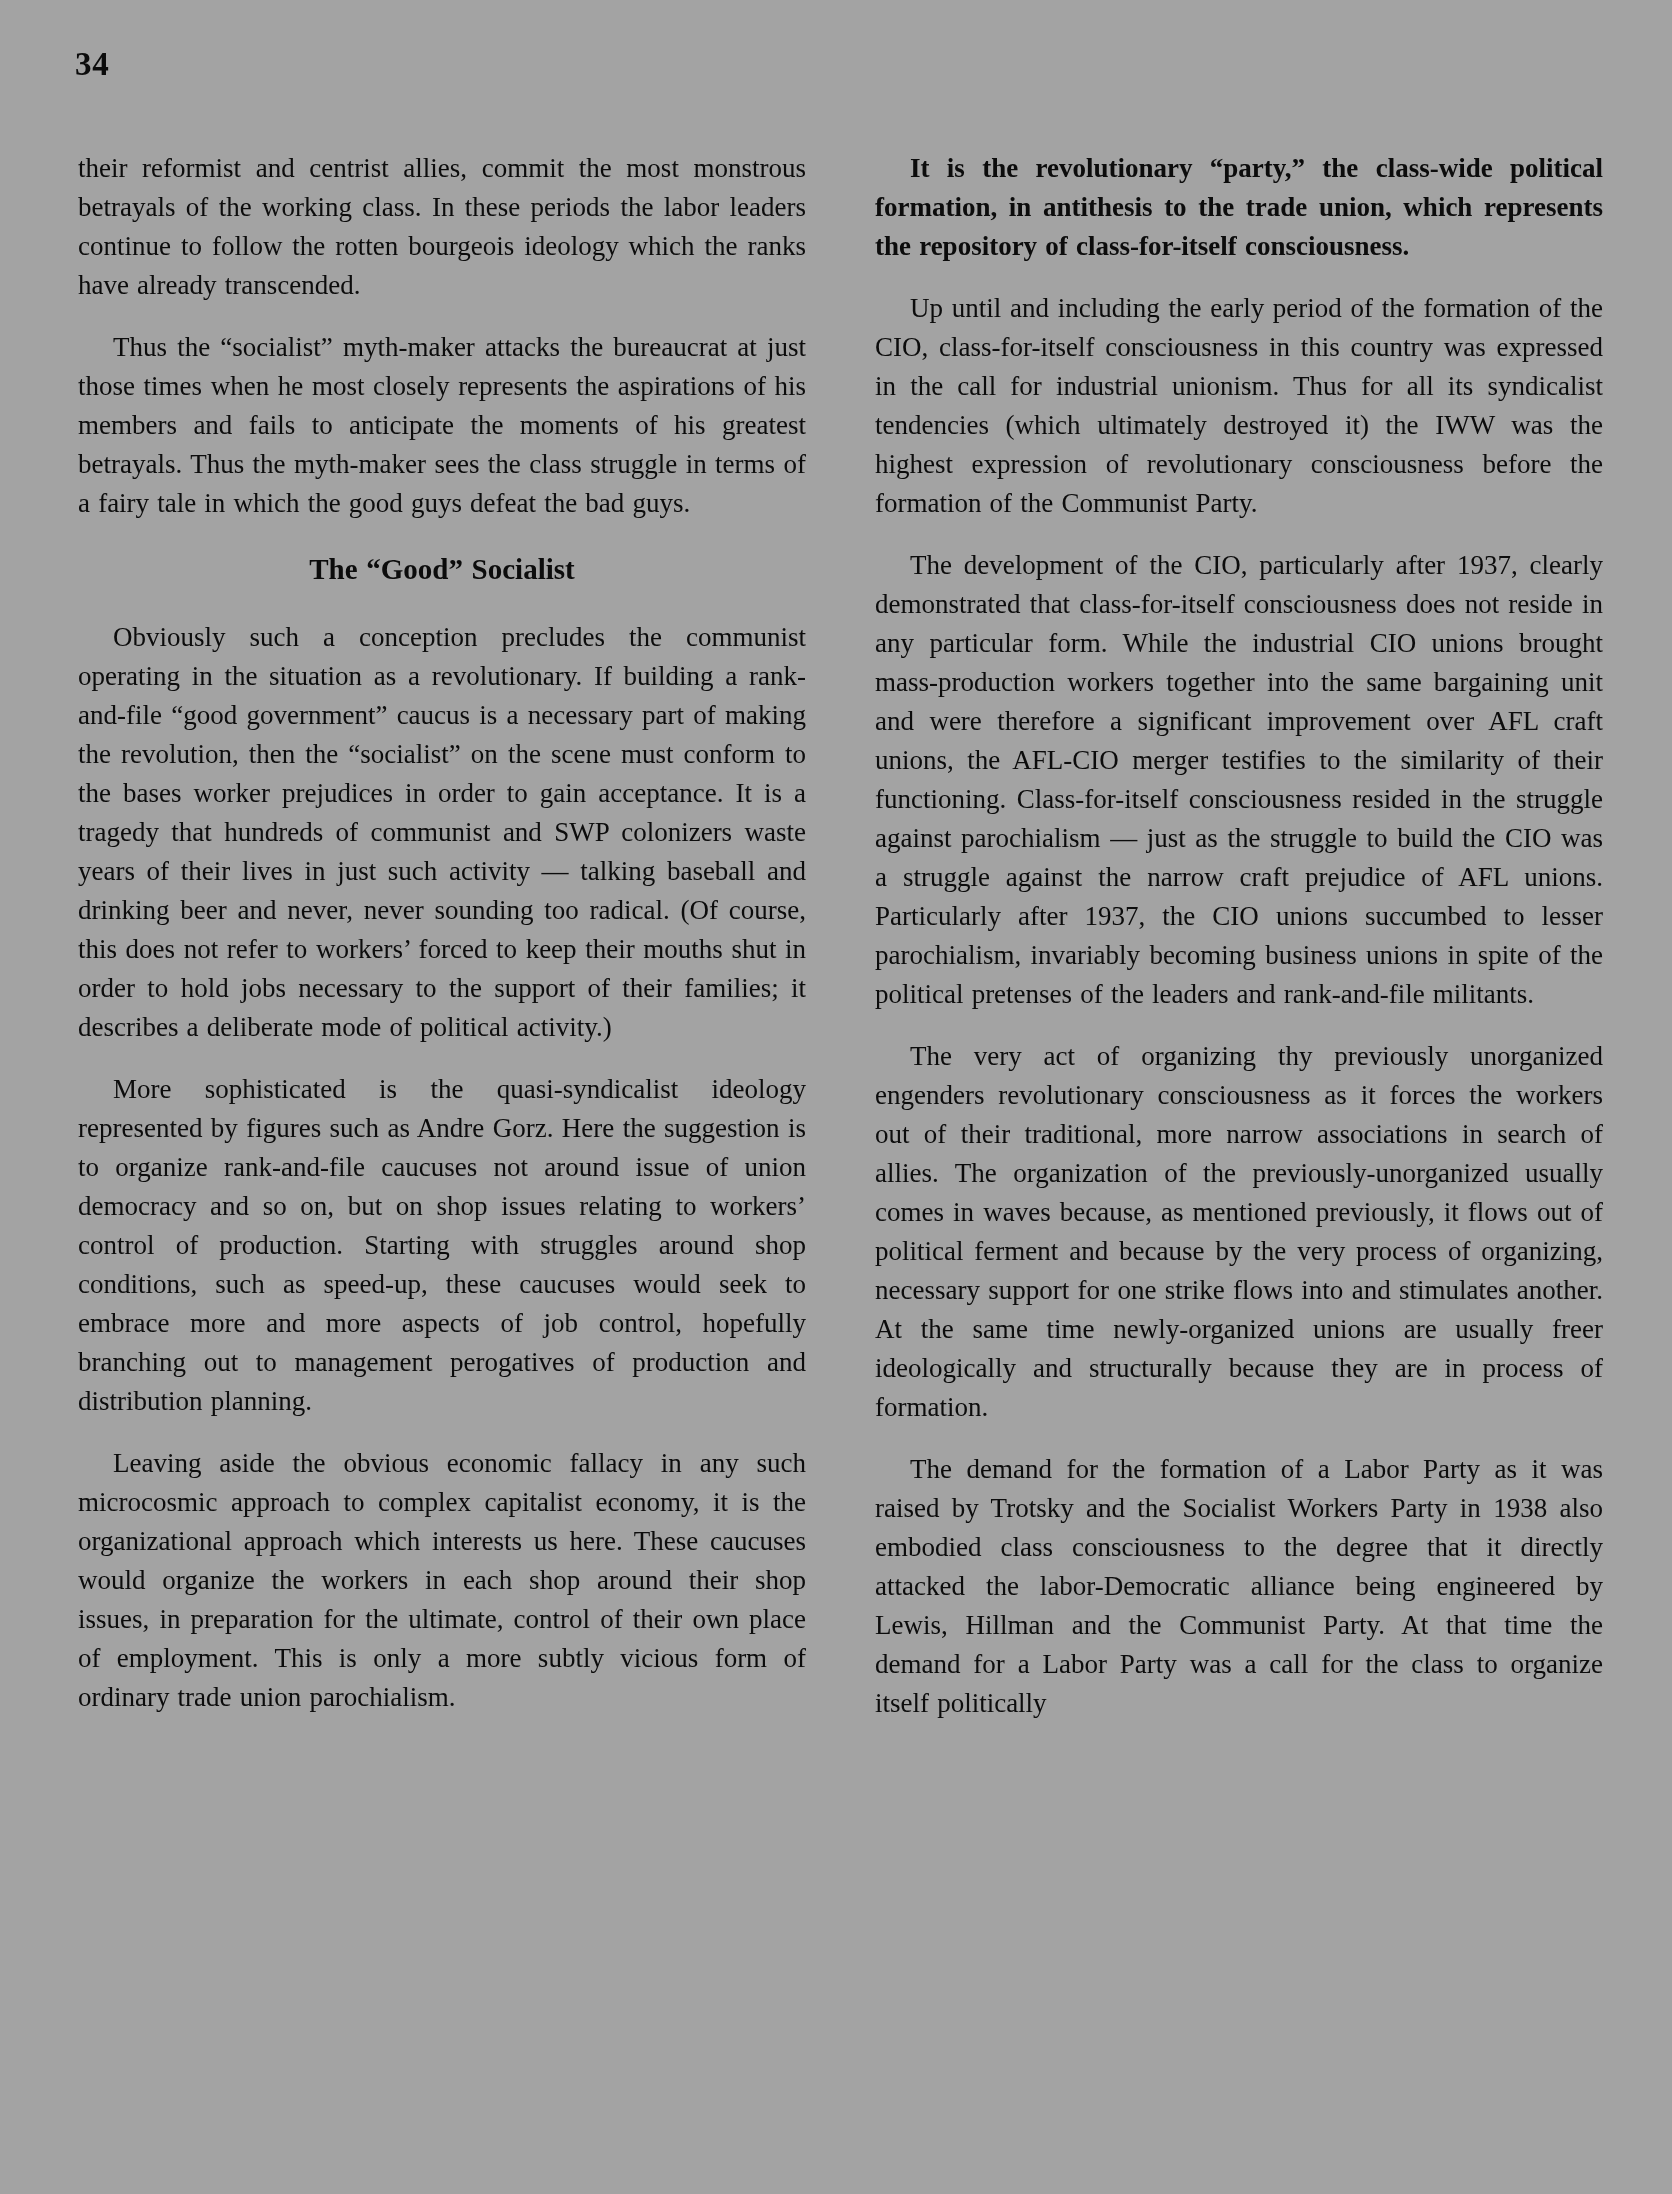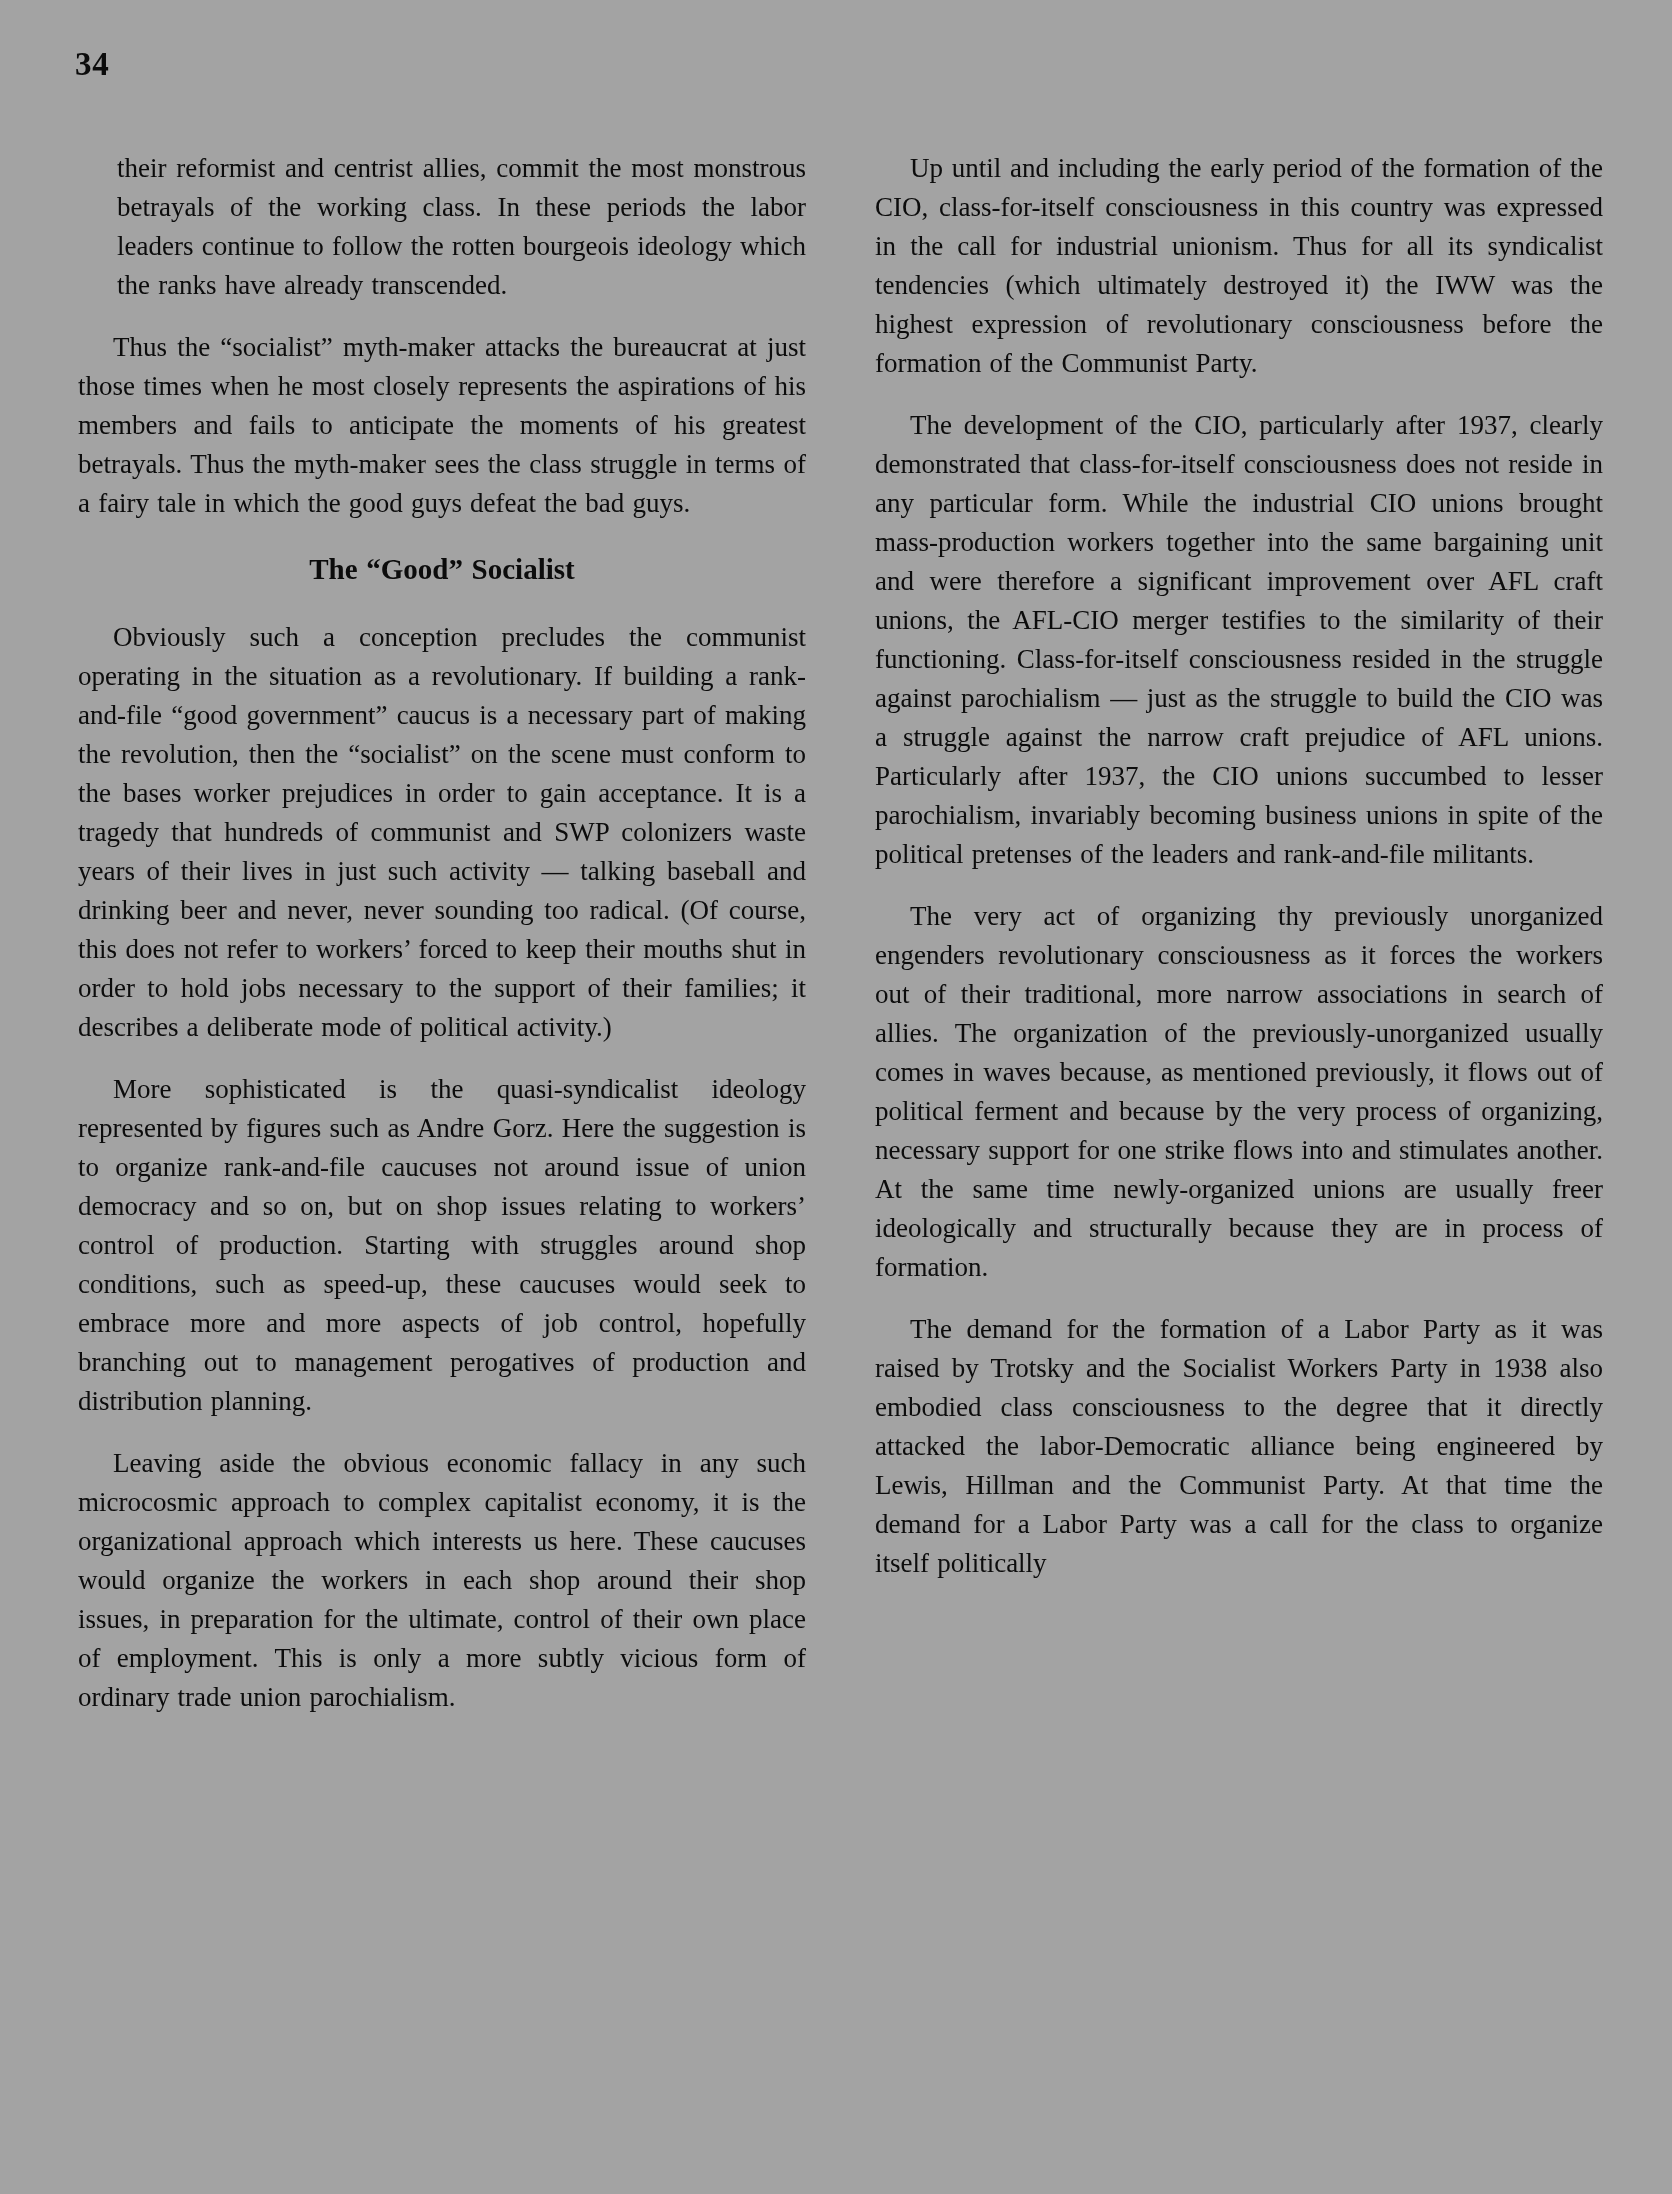--- a/index.html
+++ b/index.html
@@ -33,21 +33,21 @@
     text-align: justify;
     text-align-last: left;
     word-spacing: 1.4px;
   }
   .col-left  { left: 78px; }
   .col-right { left: 875px; }
   p.body-para {
     margin: 0 0 23px 0;
     text-indent: 35px;
   }
-  p.no-indent { text-indent: 0; margin-left: 39px; }
+  p.no-indent { text-indent: 0; }
   p.lead-bold { font-weight: bold; }
   h2.col-heading {
     font-size: 29px;
     line-height: 39px;
     font-weight: bold;
     text-align: center;
     text-align-last: center;
     margin: 26.5px 0 29px 0;
   }
   .bold { font-weight: normal; }
@@ -69,20 +69,21 @@
     <p class="body-para">Obviously such a conception precludes the communist operating in the situation as a revolutionary. If building a rank-and-file “good government” caucus is a necessary part of making the revolution, then the “socialist” on the scene must conform to the bases worker prejudices in order to gain acceptance. It is a tragedy that hundreds of communist and SWP colonizers waste years of their lives in just such activity — talking baseball and drinking beer and never, never sounding too radical. (Of course, this does not refer to workers’ forced to keep their mouths shut in order to hold jobs necessary to the support of their families; it describes a deliberate mode of political activity.)</p>
 
     <p class="body-para">More sophisticated is the quasi-syndicalist ideology represented by figures such as Andre Gorz. Here the suggestion is to organize rank-and-file caucuses not around issue of union democracy and so on, but on shop issues relating to workers’ control of production. Starting with struggles around shop conditions, such as speed-up, these caucuses would seek to embrace more and more aspects of job control, hopefully branching out to management perogatives of production and distribution planning.</p>
 
     <p class="body-para">
       <span>Leaving aside the obvious economic fallacy in any such microcosmic approach to complex capitalist economy, it is the organizational approach which interests us here. These caucuses would organize the workers in each shop around </span><span class="bold">their</span><span> shop issues, in preparation for the ultimate, control of </span><span class="bold">their own</span><span> place of employment. This is only a more subtly vicious form of ordinary trade union parochialism.</span>
     </p>
   </div>
 
   <div class="col col-right">
+    <p class="body-para lead-bold">It is the revolutionary “party,” the class-wide political formation, in antithesis to the trade union, which represents the repository of class-for-itself consciousness.</p>
 
 
     <p class="body-para">Up until and including the early period of the formation of the CIO, class-for-itself consciousness in this country was expressed in the call for industrial unionism. Thus for all its syndicalist tendencies (which ultimately destroyed it) the IWW was the highest expression of revolutionary consciousness before the formation of the Communist Party.</p>
 
     <p class="body-para">The development of the CIO, particularly after 1937, clearly demonstrated that class-for-itself consciousness does not reside in any particular form. While the industrial CIO unions brought mass-production workers together into the same bargaining unit and were therefore a significant improvement over AFL craft unions, the AFL-CIO merger testifies to the similarity of their functioning. Class-for-itself consciousness resided in the struggle against parochialism — just as the struggle to build the CIO was a struggle against the narrow craft prejudice of AFL unions. Particularly after 1937, the CIO unions succumbed to lesser parochialism, invariably becoming business unions in spite of the political pretenses of the leaders and rank-and-file militants.</p>
 
     <p class="body-para">The very act of organizing thy previously unorganized engenders revolutionary consciousness as it forces the workers out of their traditional, more narrow associations in search of allies. The organization of the previously-unorganized usually comes in waves because, as mentioned previously, it flows out of political ferment and because by the very process of organizing, necessary support for one strike flows into and stimulates another. At the same time newly-organized unions are usually freer ideologically and structurally because they are in process of formation.</p>
 
     <p class="body-para">The demand for the formation of a Labor Party as it was raised by Trotsky and the Socialist Workers Party in 1938 also embodied class consciousness to the degree that it directly attacked the labor-Democratic alliance being engineered by Lewis, Hillman and the Communist Party. At that time the demand for a Labor Party was a call for the class to organize itself politically</p>
   </div>

